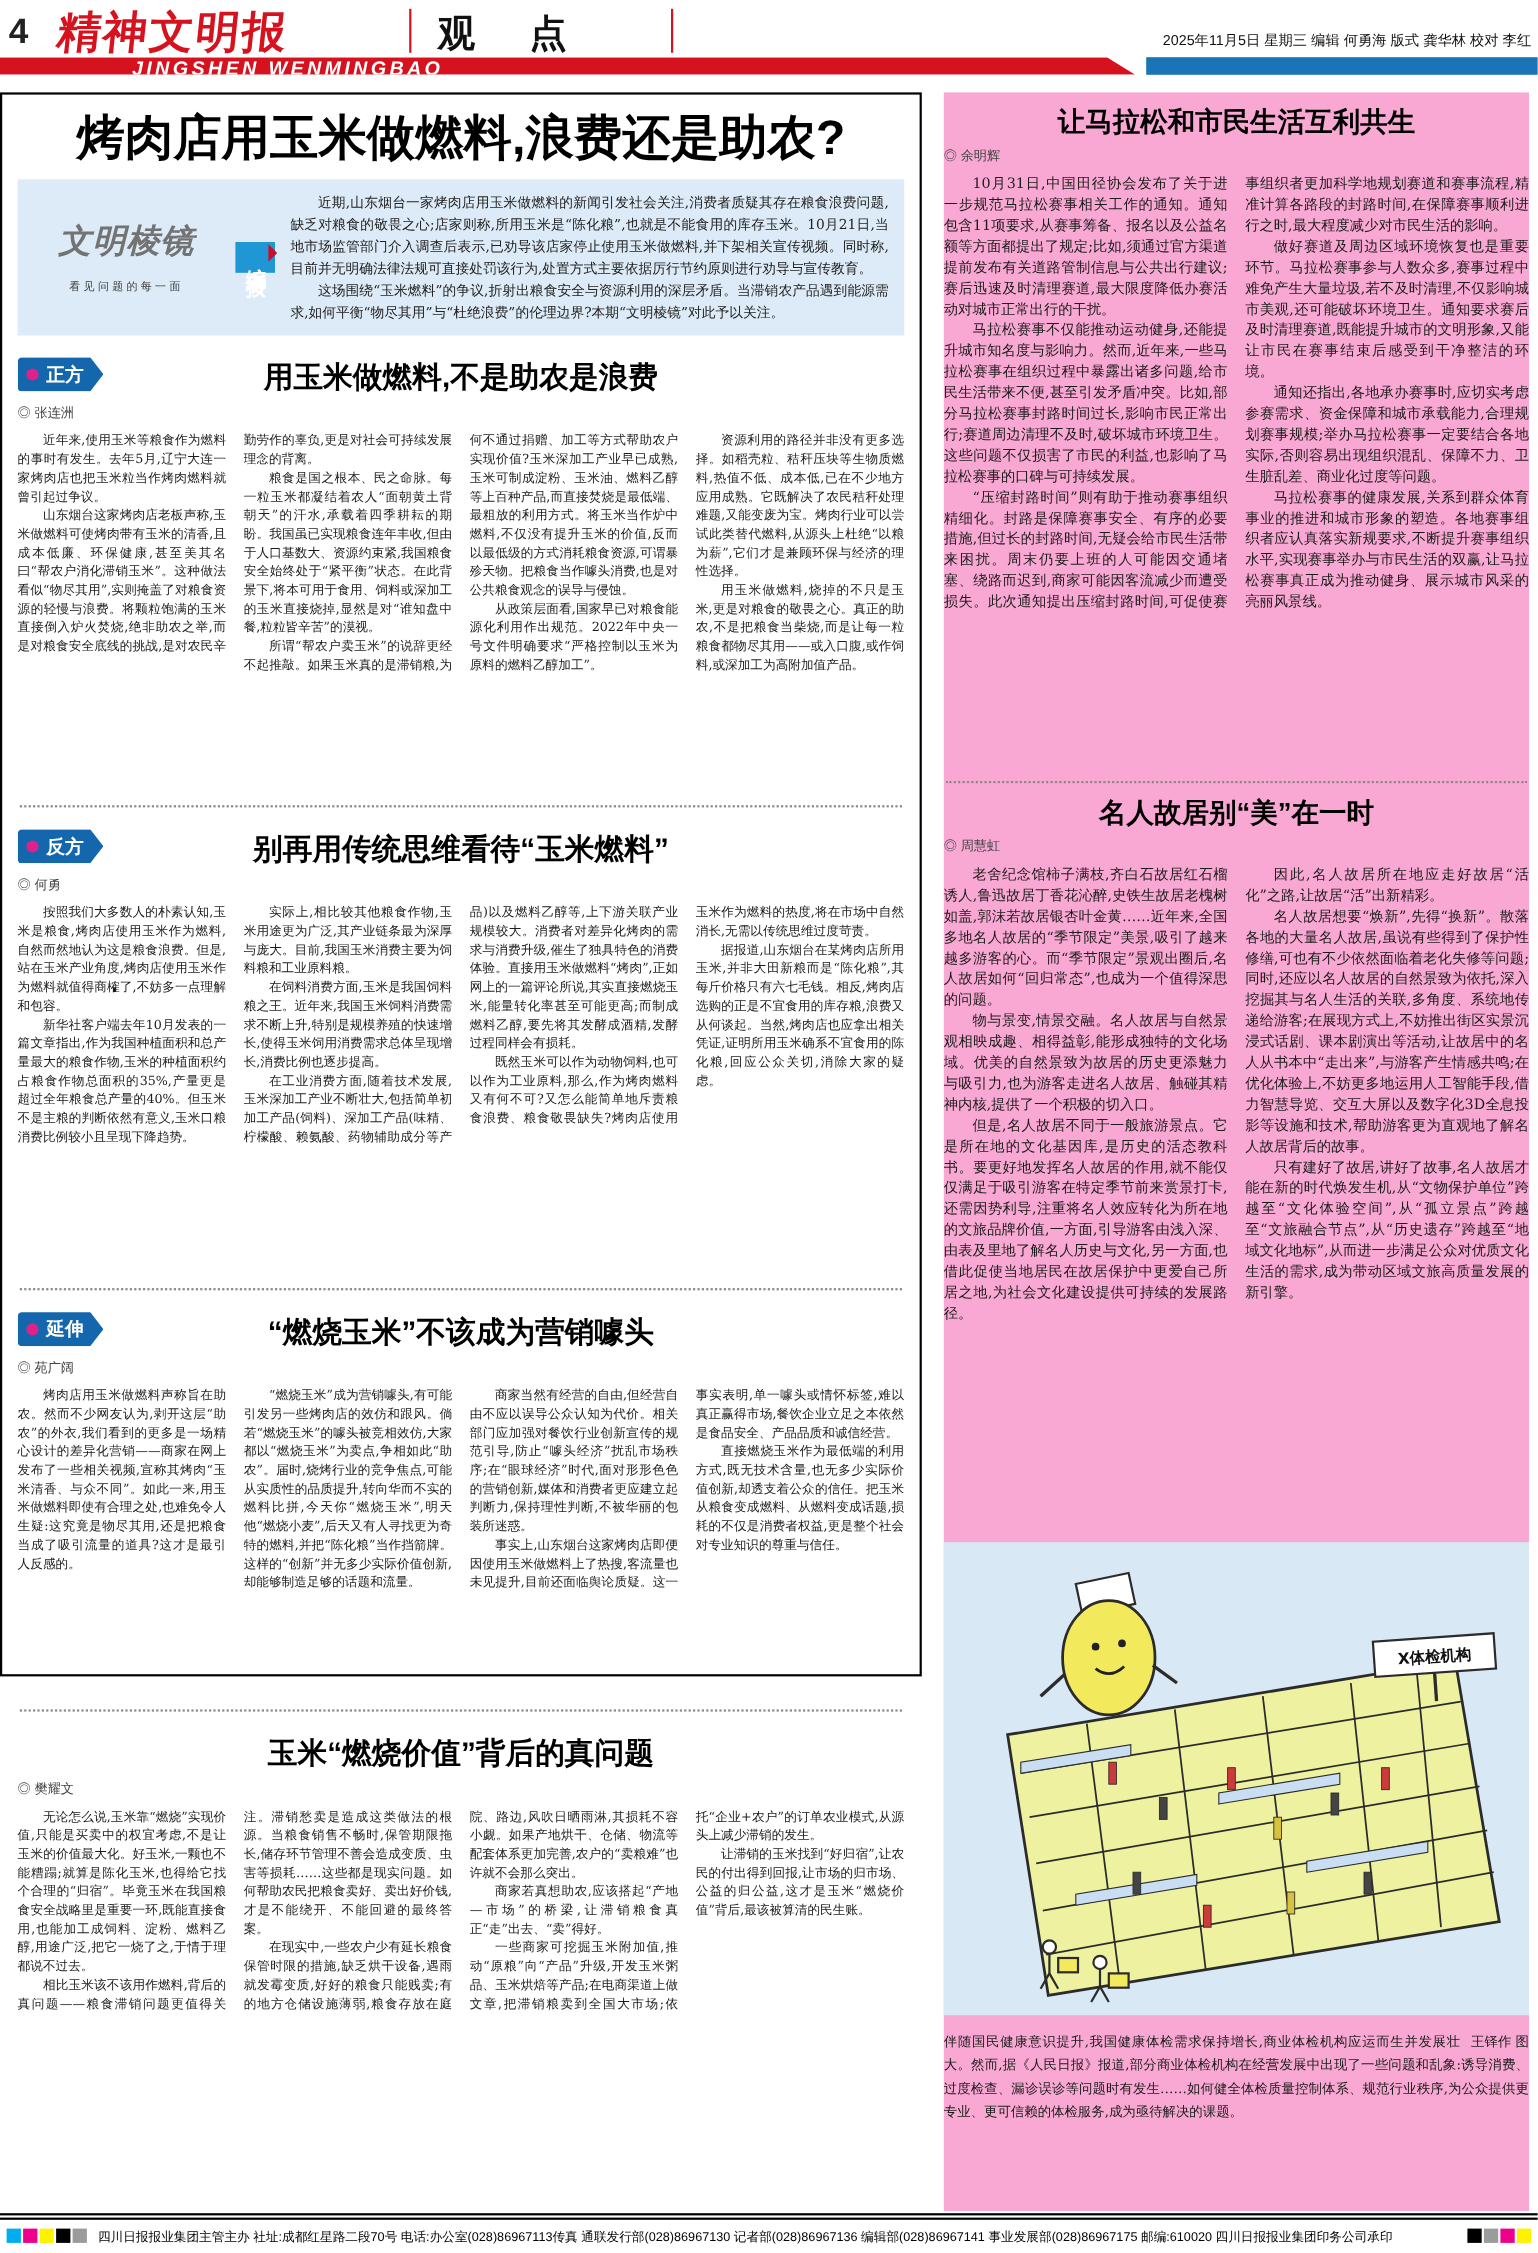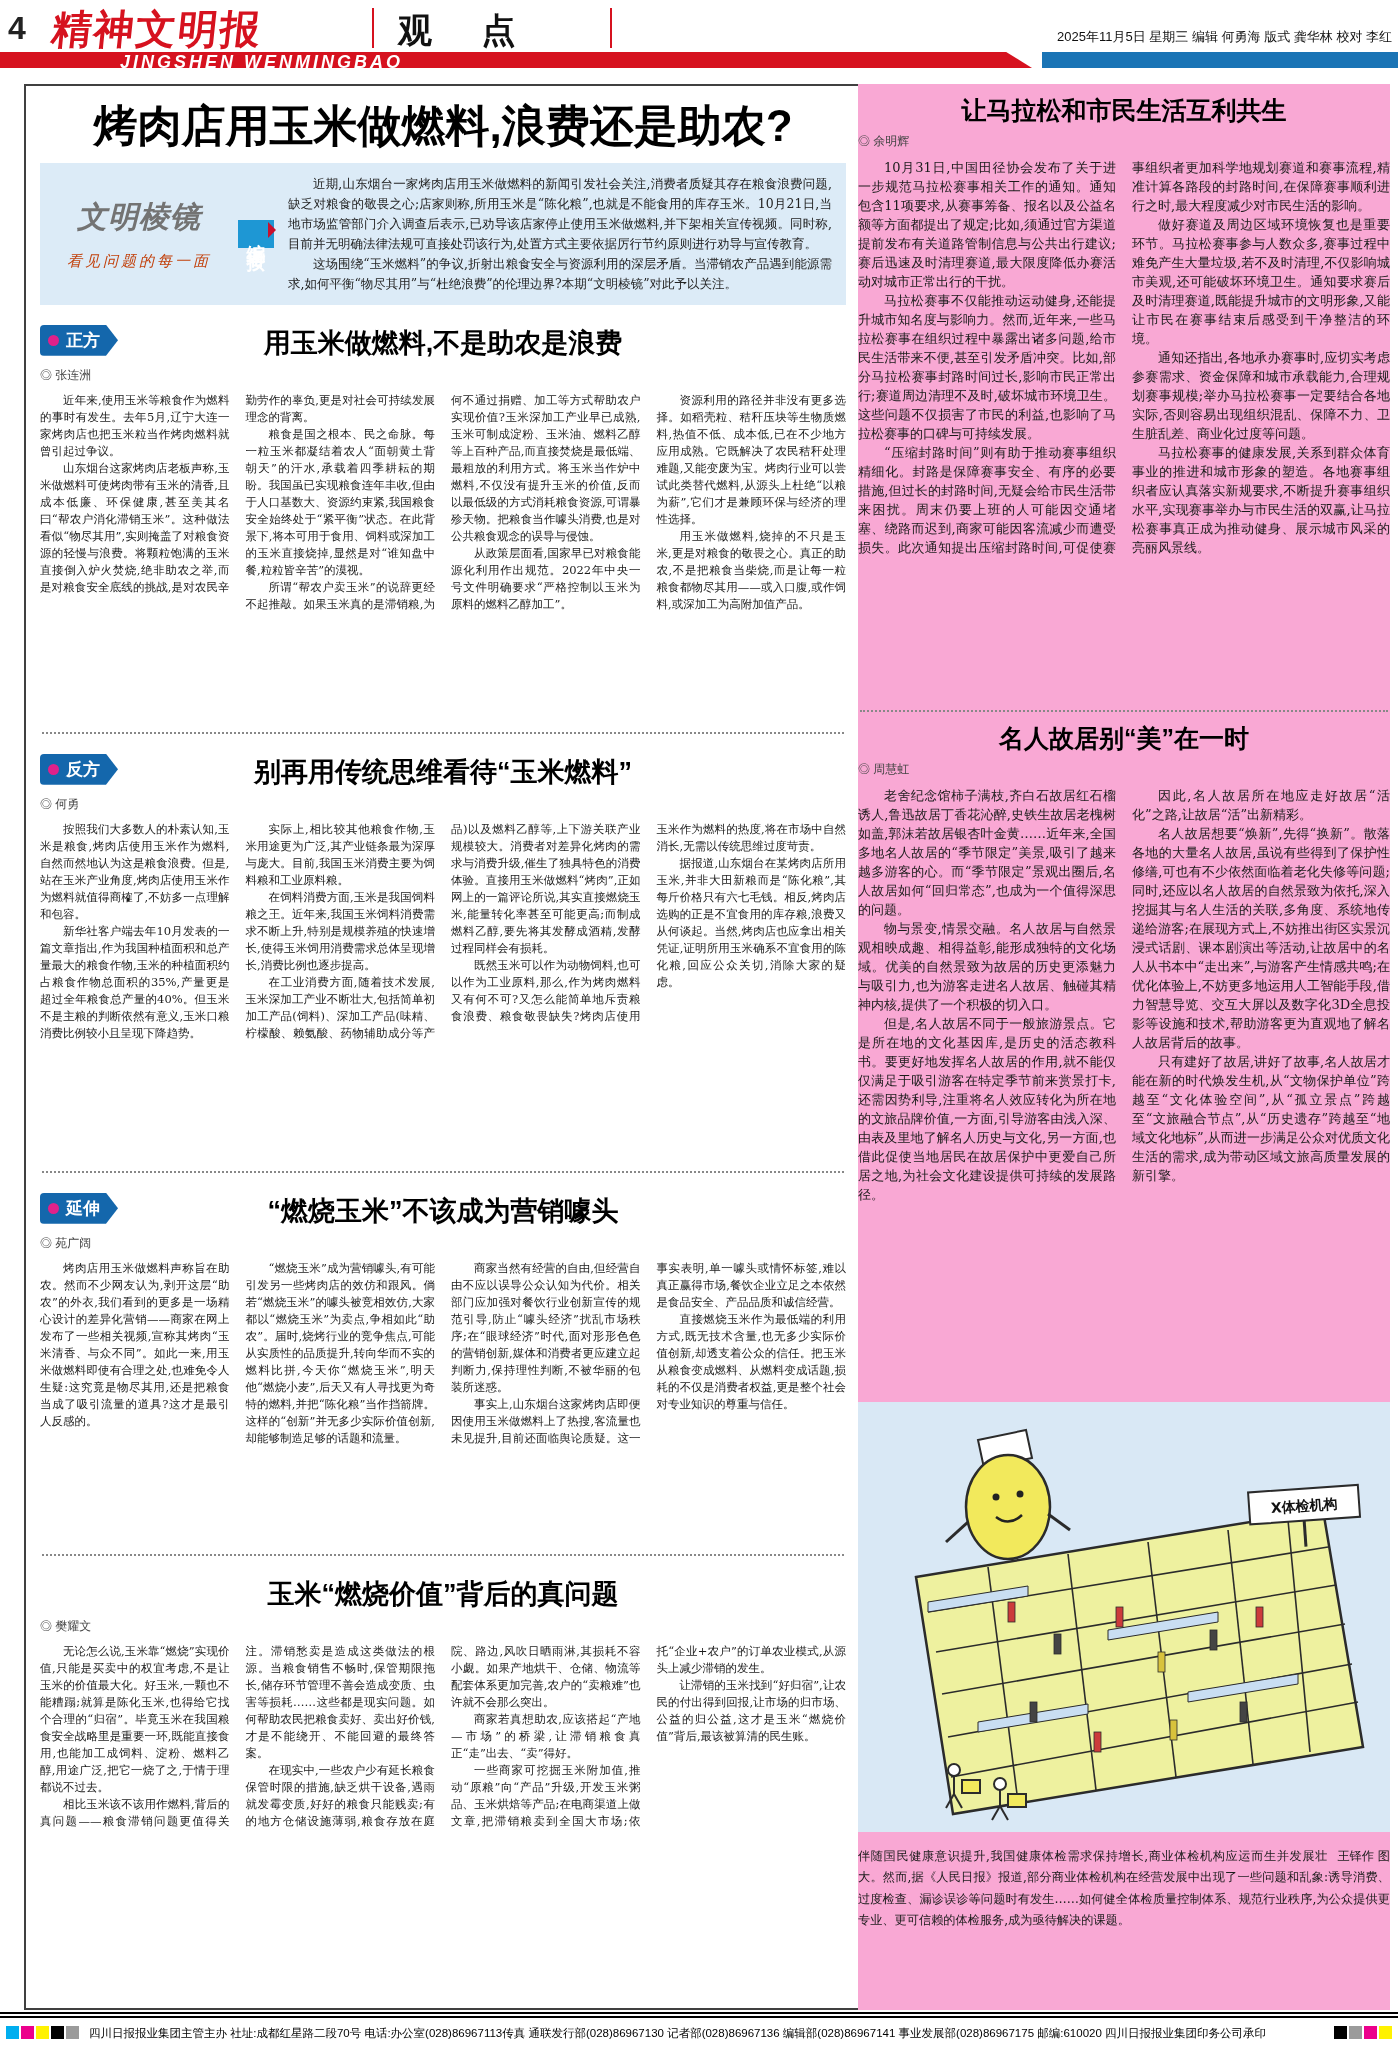--- a/index.html
+++ b/index.html
@@ -15,28 +15,28 @@
   .pinbar{position:absolute;left:0;top:52px;width:1032px;height:16px;background:#d6121f;
           clip-path:polygon(0 0,97.5% 0,100% 100%,0 100%);}
   .pinyin{position:absolute;left:120px;top:0px;color:#fff;font-style:italic;font-weight:bold;
           font-size:18px;letter-spacing:3px;}
   .bluebar{position:absolute;left:1042px;top:52px;width:356px;height:16px;background:#1a74b5;}
   .vline{position:absolute;top:8px;width:2px;height:40px;background:#d6121f;}
   .secname{position:absolute;left:398px;top:8px;font-size:34px;font-weight:900;letter-spacing:20px;color:#111;}
   .dateline{position:absolute;right:6px;top:28px;font-size:13px;color:#111;}
 
   
-  .lp{position:absolute;left:24px;top:84px;width:838px;height:1926px;
-      border:2px solid #404040;padding:0 14px;background:#fff;}
+  .lp{position:absolute;left:0;top:84px;width:838px;height:1440px;
+      border:2px solid #000000;padding:0 14px;background:#fff;}
   .lead-h1{margin:14px 0 10px;text-align:center;font-size:44px;font-weight:900;
            letter-spacing:0px;line-height:1.2;color:#000;}
   .edpanel{height:142px;background:#dcebf7;display:flex;align-items:center;gap:14px;padding:10px 14px;}
   .edlogo{width:170px;text-align:center;flex:0 0 auto;}
   .edlogo .lg{color:#737373;font-size:30px;font-weight:900;font-style:italic;letter-spacing:1px;}
-  .edlogo .sl{margin-top:14px;font-size:15px;letter-spacing:3px;color:#c2410c;font-style:italic;}
+  .edlogo .sl{margin-top:14px;font-size:10px;letter-spacing:3px;color:#404040;}
   .edbadge{flex:0 0 auto;writing-mode:vertical-rl;text-orientation:upright;background:#1e97d4;color:#fff;
            font-weight:bold;font-size:19px;padding:8px 5px;letter-spacing:4px;position:relative;}
   .edbadge::after{content:"";position:absolute;right:-10px;bottom:10px;border:8px solid transparent;
            border-left-color:#c8102e;}
   .ednote{flex:1;font-family:"DejaVu Serif",serif;font-size:12.5px;line-height:1.6;
           text-align:justify;color:#222;}
   .ednote p{margin:0;text-indent:2em;}
 
   .sec{position:relative;margin-top:14px;}
   .sec-head{position:relative;min-height:42px;}

